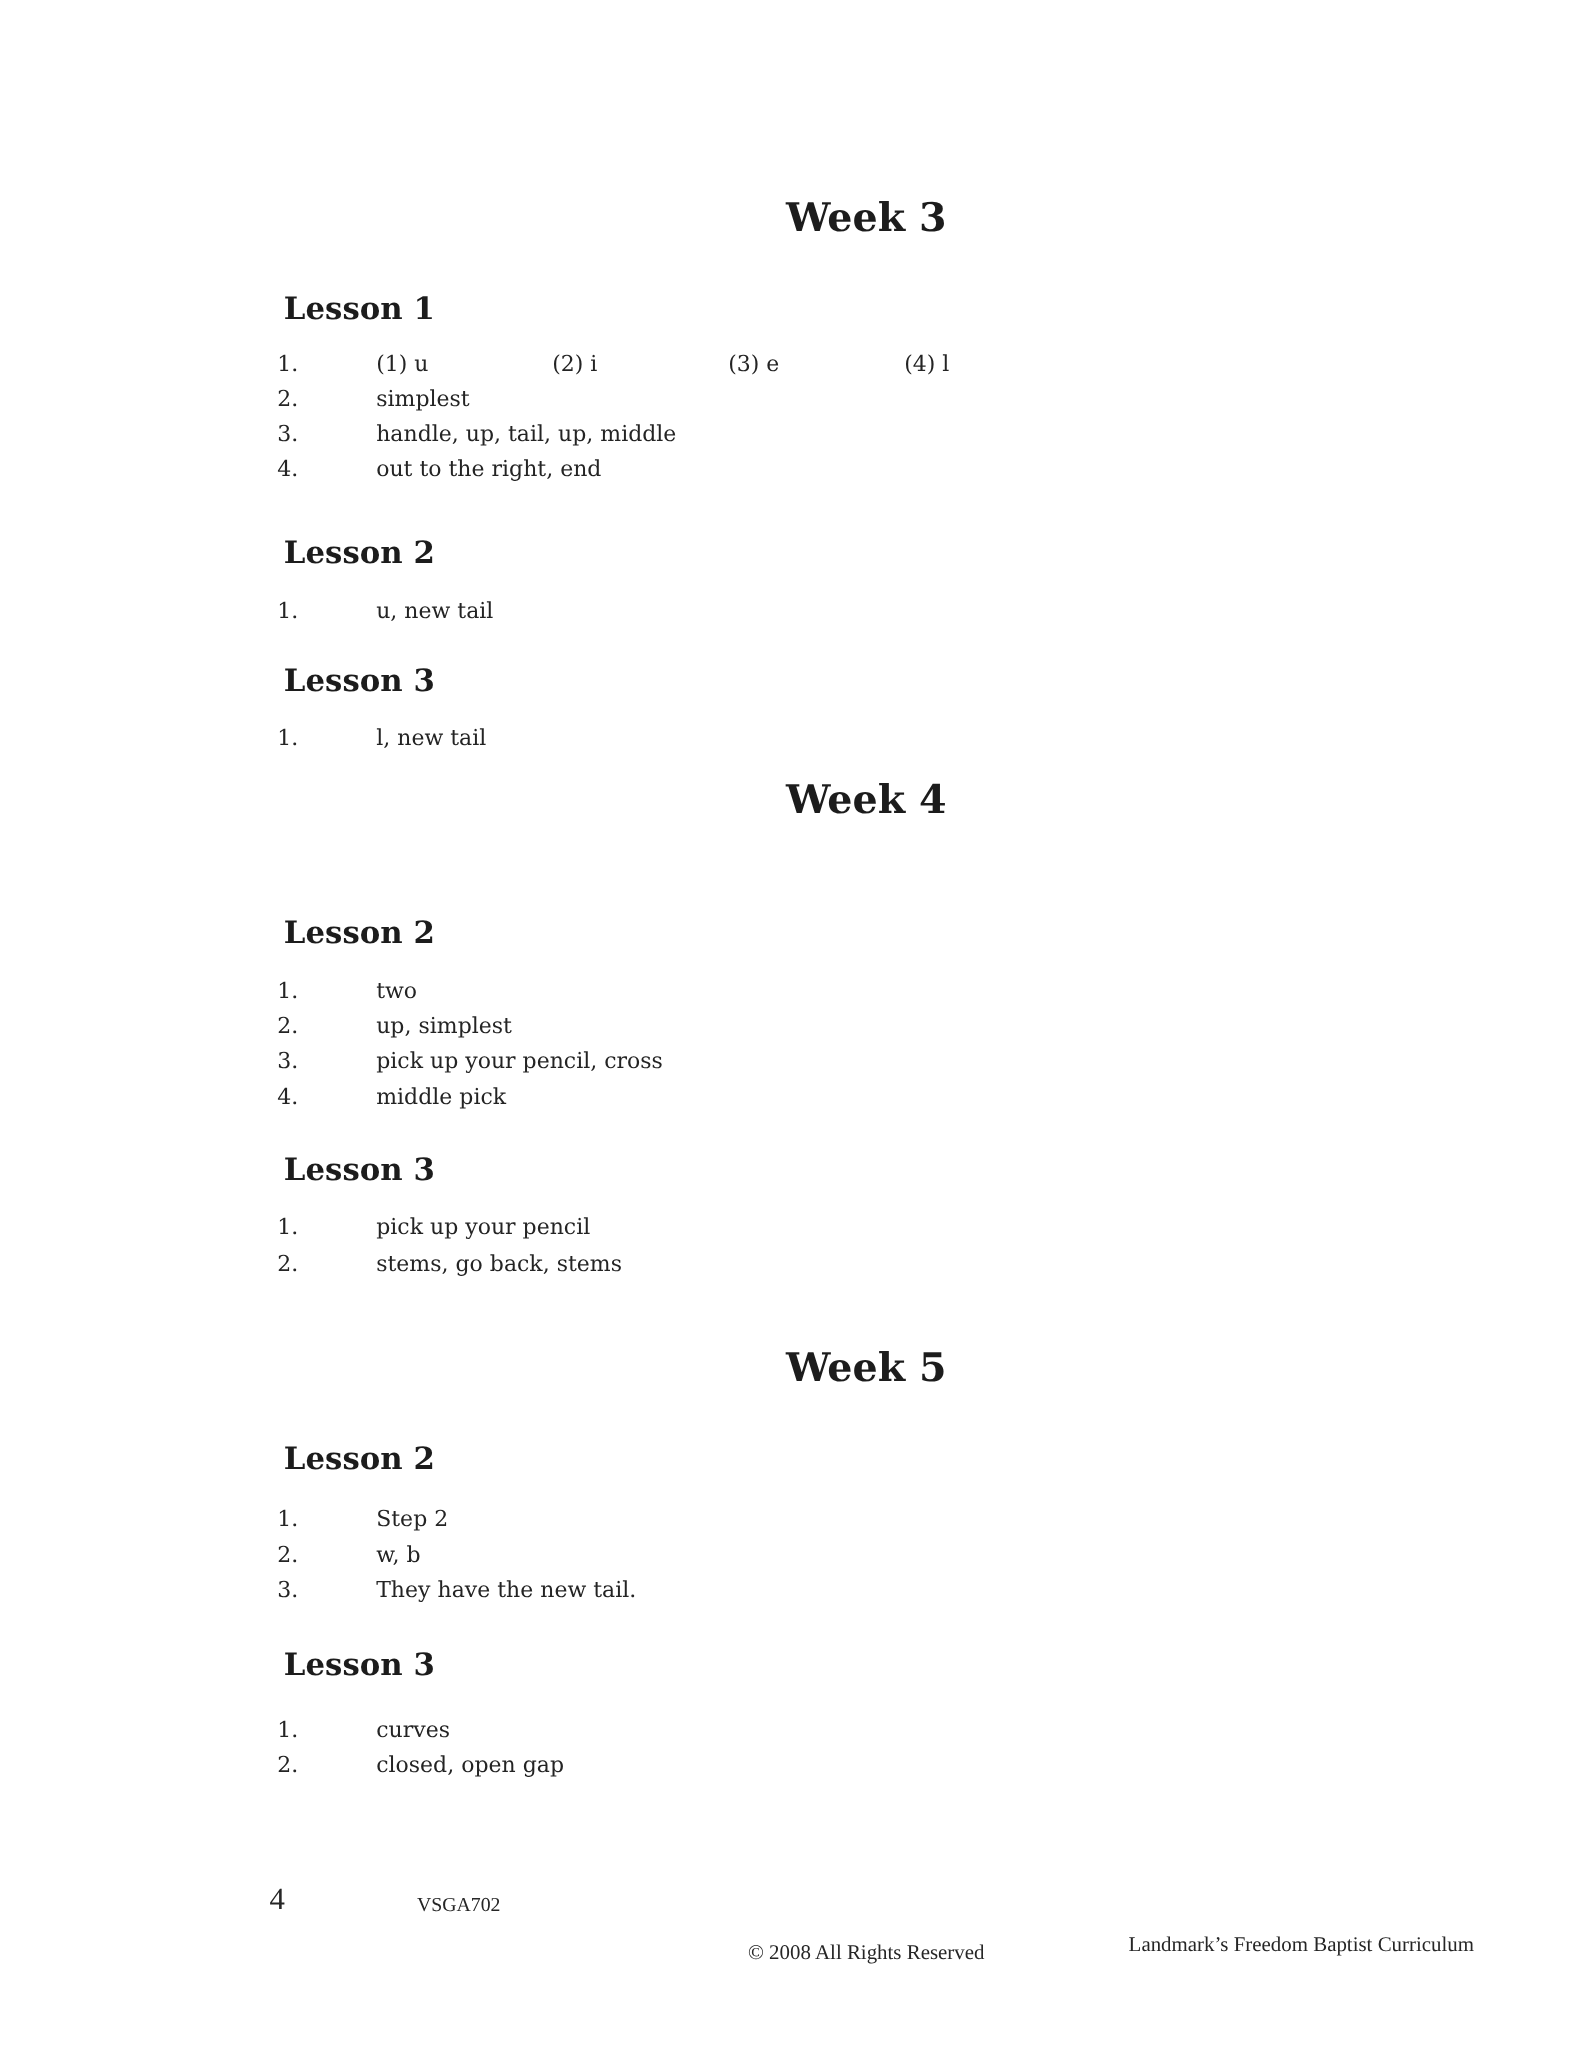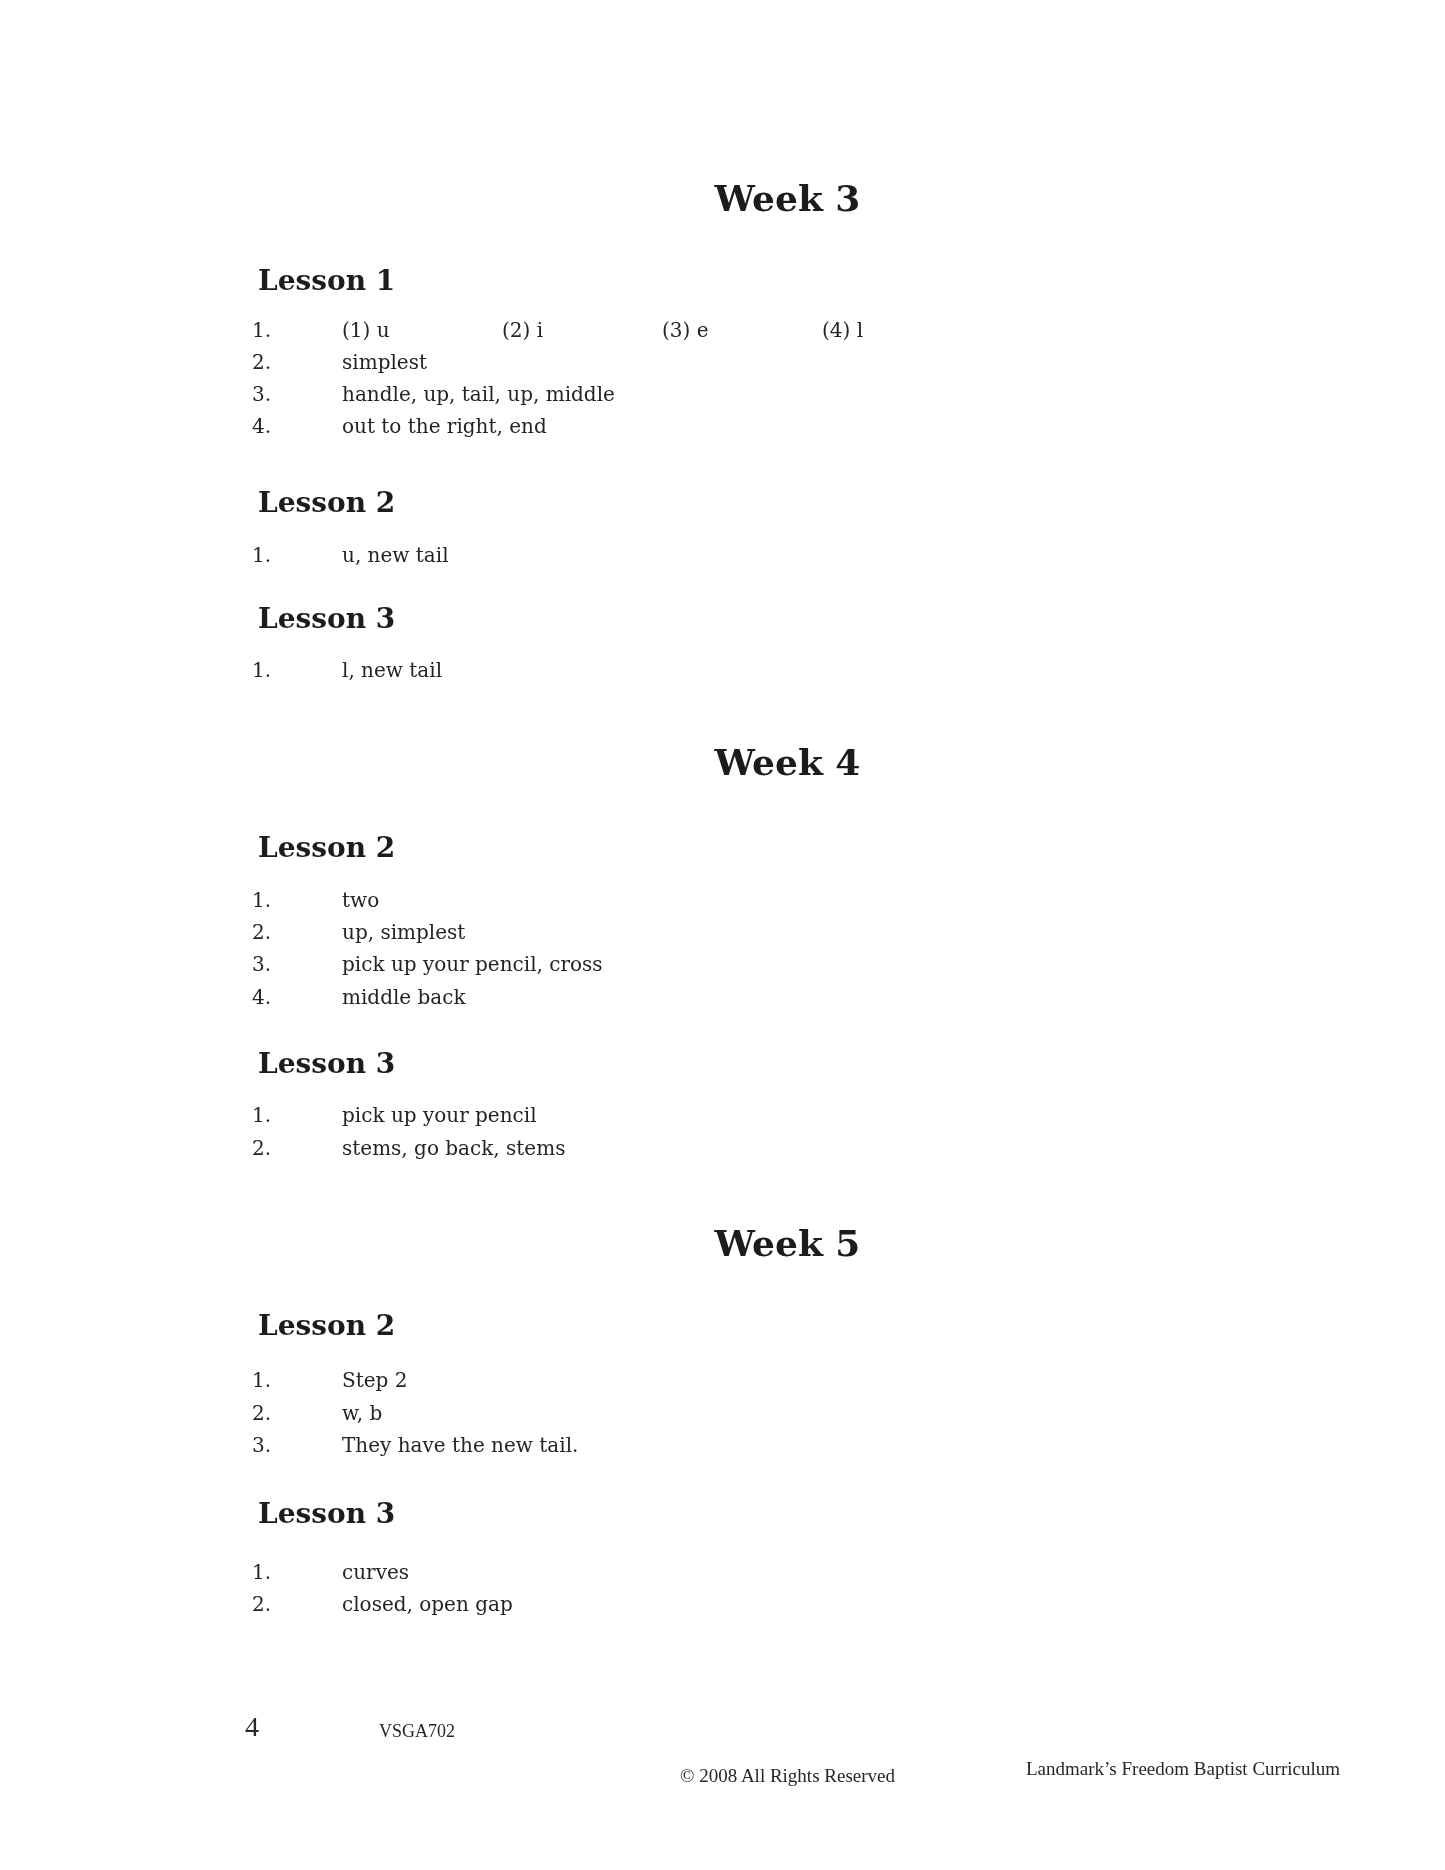--- a/index.html
+++ b/index.html
@@ -73,27 +73,27 @@
   <div class="row" style="top:346px"><span class="num">2.</span><span>simplest</span></div>
   <div class="row" style="top:378px"><span class="num">3.</span><span>handle, up, tail, up, middle</span></div>
   <div class="row" style="top:410px"><span class="num">4.</span><span>out to the right, end</span></div>
 
   <div class="lesson-heading" style="top:486px">Lesson 2</div>
   <div class="row" style="top:539px"><span class="num">1.</span><span>u, new tail</span></div>
 
   <div class="lesson-heading" style="top:602px">Lesson 3</div>
   <div class="row" style="top:654px"><span class="num">1.</span><span>l, new tail</span></div>
 
-  <div class="week-title" style="top:742px">Week 4</div>
+  <div class="week-title" style="top:707px">Week 4</div>
 
   <div class="lesson-heading" style="top:831px">Lesson 2</div>
   <div class="row" style="top:884px"><span class="num">1.</span><span>two</span></div>
   <div class="row" style="top:916px"><span class="num">2.</span><span>up, simplest</span></div>
   <div class="row" style="top:948px"><span class="num">3.</span><span>pick up your pencil, cross</span></div>
-  <div class="row" style="top:981px"><span class="num">4.</span><span>middle back</span></div>
+  <div class="row" style="top:981px"><span class="num">4.</span><span>middle pick</span></div>
 
   <div class="lesson-heading" style="top:1047px">Lesson 3</div>
   <div class="row" style="top:1099px"><span class="num">1.</span><span>pick up your pencil</span></div>
   <div class="row" style="top:1132px"><span class="num">2.</span><span>stems, go back, stems</span></div>
 
   <div class="week-title" style="top:1223px">Week 5</div>
 
   <div class="lesson-heading" style="top:1309px">Lesson 2</div>
   <div class="row" style="top:1364px"><span class="num">1.</span><span>Step 2</span></div>
   <div class="row" style="top:1397px"><span class="num">2.</span><span>w, b</span></div>

